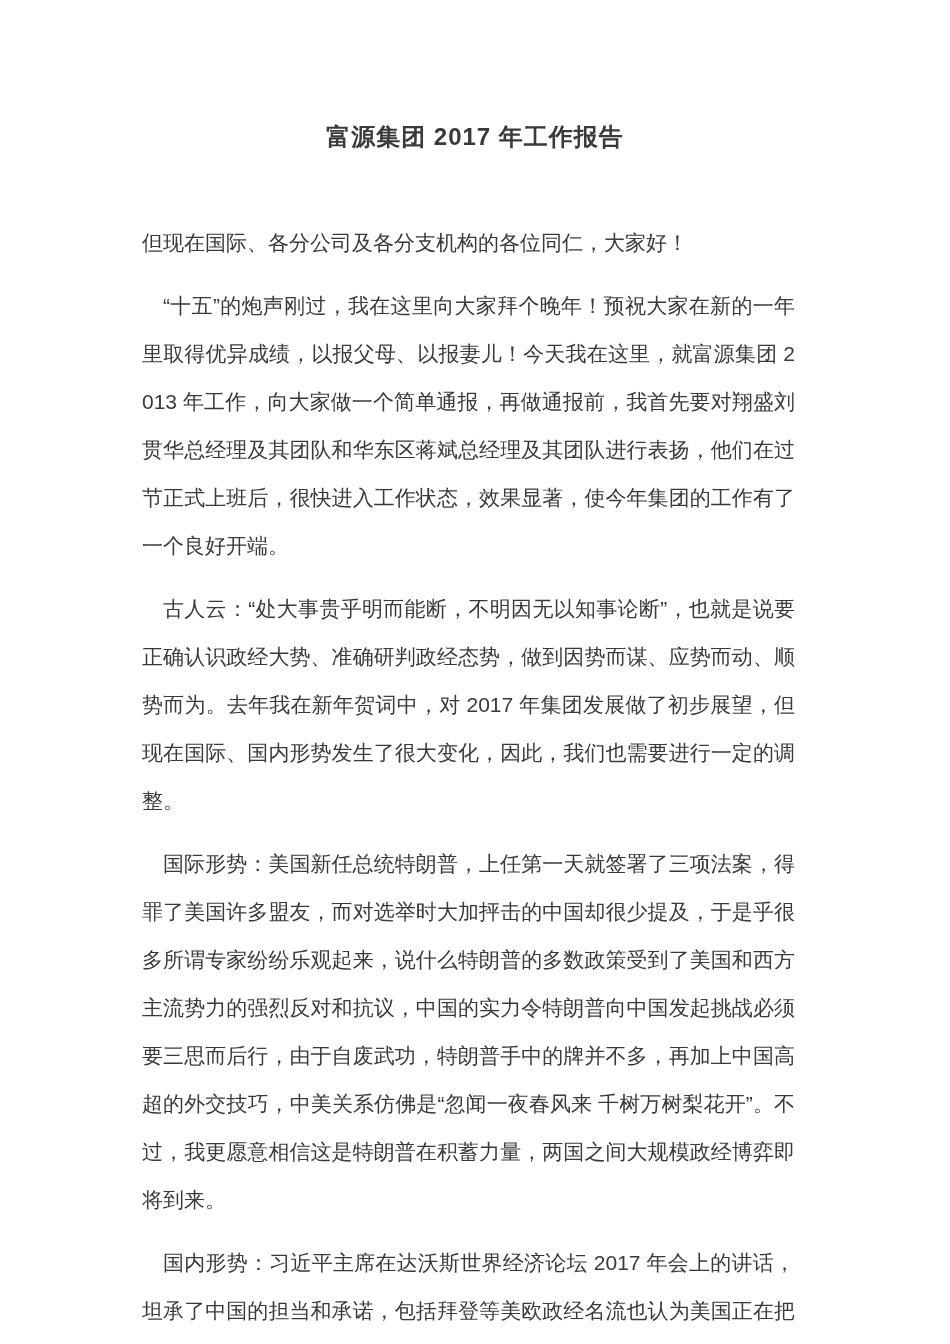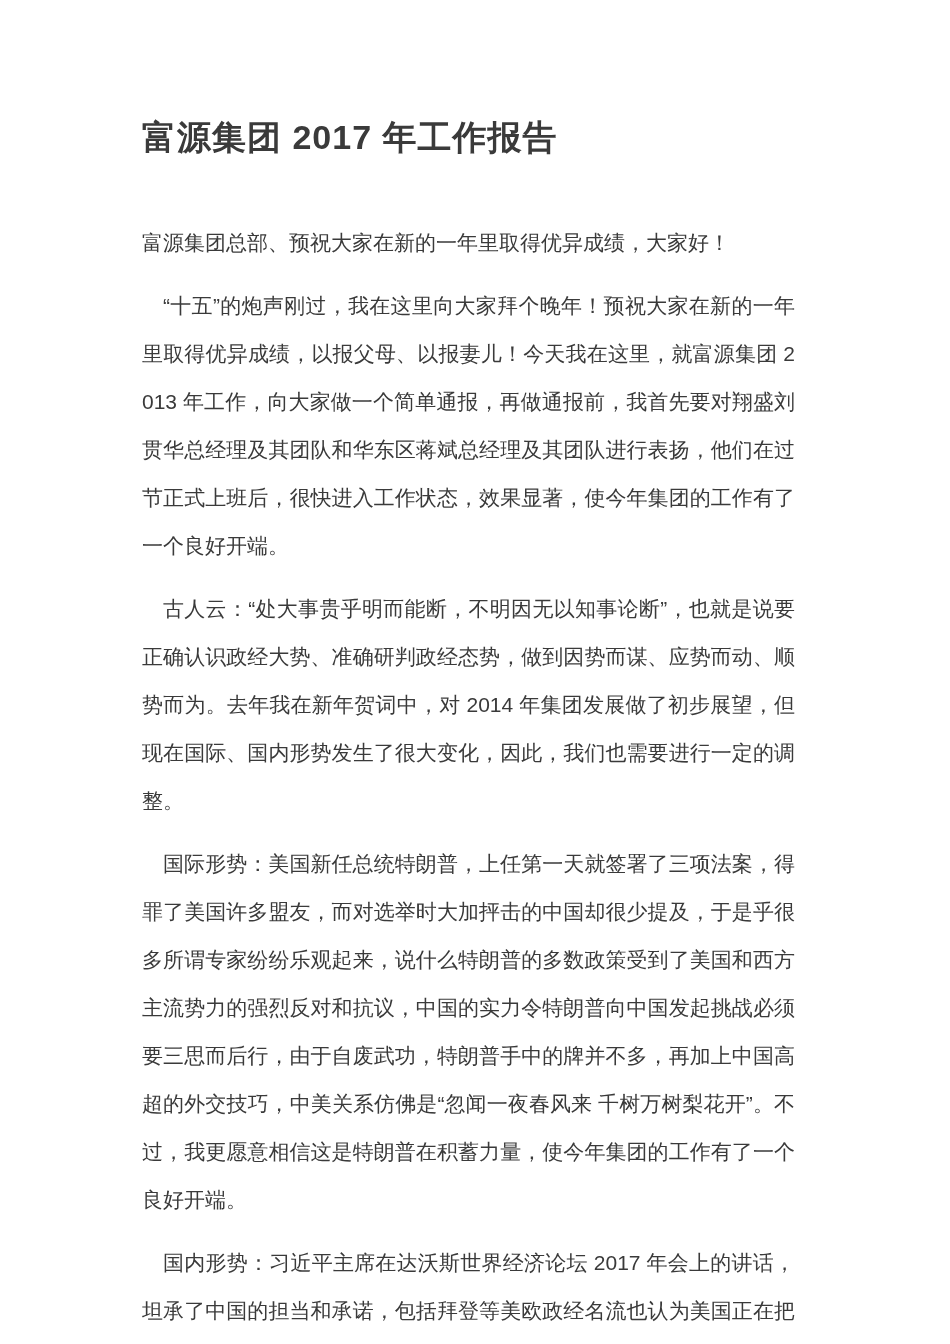--- a/index.html
+++ b/index.html
@@ -13,24 +13,24 @@
     height: 1344px;
     margin: 0 auto;
     background: #ffffff;
     color: #3a3a3a;
     font-family: "Liberation Sans", sans-serif;
     box-sizing: border-box;
     padding: 115px 155px 0 142px;
     overflow: hidden;
   }
   .title {
-    font-size: 34px;
+    font-size: 24px;
     font-weight: 700;
     line-height: 44px;
-    text-align: left;
+    text-align: center;
     margin: 0 -13px 60px 0;
     color: #3a3a3a;
     letter-spacing: 1px;
     white-space: nowrap;
   }
   .content {
     width: 653px;
   }
   .para {
     font-size: 21px;
@@ -43,19 +43,19 @@
   .para.indent {
     text-indent: 1em;
   }
 </style>
 </head>
 <body>
 
 <div class="page">
   <h1 class="title">富源集团 2017 年工作报告</h1>
   <div class="content">
-      <p class="para">富源集团总部、预祝大家在新的一年里取得优异成绩，大家好！</p>
+      <p class="para">但现在国际、各分公司及各分支机构的各位同仁，大家好！</p>
       <p class="para indent">“十五”的炮声刚过，我在这里向大家拜个晚年！预祝大家在新的一年里取得优异成绩，以报父母、以报妻儿！今天我在这里，就富源集团 2013 年工作，向大家做一个简单通报，再做通报前，我首先要对翔盛刘贯华总经理及其团队和华东区蒋斌总经理及其团队进行表扬，他们在过节正式上班后，很快进入工作状态，效果显著，使今年集团的工作有了一个良好开端。</p>
-      <p class="para indent">古人云：“处大事贵乎明而能断，不明因无以知事论断”，也就是说要正确认识政经大势、准确研判政经态势，做到因势而谋、应势而动、顺势而为。去年我在新年贺词中，对 2014 年集团发展做了初步展望，但现在国际、国内形势发生了很大变化，因此，我们也需要进行一定的调整。</p>
-      <p class="para indent">国际形势：美国新任总统特朗普，上任第一天就签署了三项法案，得罪了美国许多盟友，而对选举时大加抨击的中国却很少提及，于是乎很多所谓专家纷纷乐观起来，说什么特朗普的多数政策受到了美国和西方主流势力的强烈反对和抗议，中国的实力令特朗普向中国发起挑战必须要三思而后行，由于自废武功，特朗普手中的牌并不多，再加上中国高超的外交技巧，中美关系仿佛是“忽闻一夜春风来 千树万树梨花开”。不过，我更愿意相信这是特朗普在积蓄力量，使今年集团的工作有了一个良好开端。</p>
+      <p class="para indent">古人云：“处大事贵乎明而能断，不明因无以知事论断”，也就是说要正确认识政经大势、准确研判政经态势，做到因势而谋、应势而动、顺势而为。去年我在新年贺词中，对 2017 年集团发展做了初步展望，但现在国际、国内形势发生了很大变化，因此，我们也需要进行一定的调整。</p>
+      <p class="para indent">国际形势：美国新任总统特朗普，上任第一天就签署了三项法案，得罪了美国许多盟友，而对选举时大加抨击的中国却很少提及，于是乎很多所谓专家纷纷乐观起来，说什么特朗普的多数政策受到了美国和西方主流势力的强烈反对和抗议，中国的实力令特朗普向中国发起挑战必须要三思而后行，由于自废武功，特朗普手中的牌并不多，再加上中国高超的外交技巧，中美关系仿佛是“忽闻一夜春风来 千树万树梨花开”。不过，我更愿意相信这是特朗普在积蓄力量，两国之间大规模政经博弈即将到来。</p>
       <p class="para indent">国内形势：习近平主席在达沃斯世界经济论坛 2017 年会上的讲话，坦承了中国的担当和承诺，包括拜登等美欧政经名流也认为美国正在把世界的领导权</p>
     </div>
 </div>
 
 </body></html>

